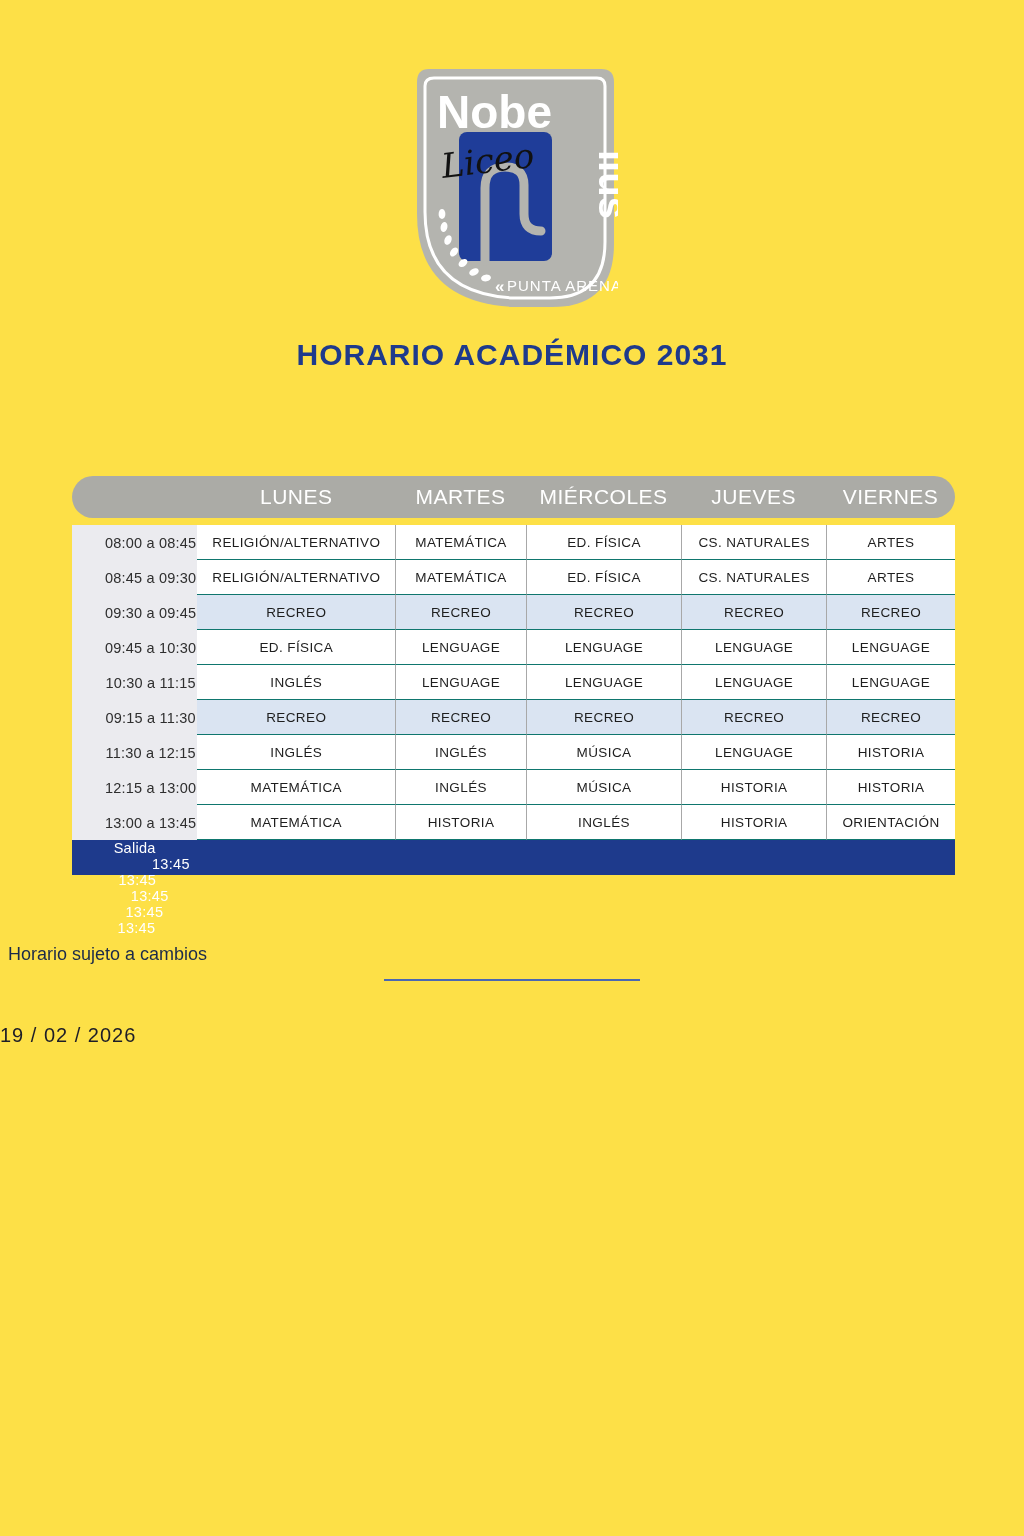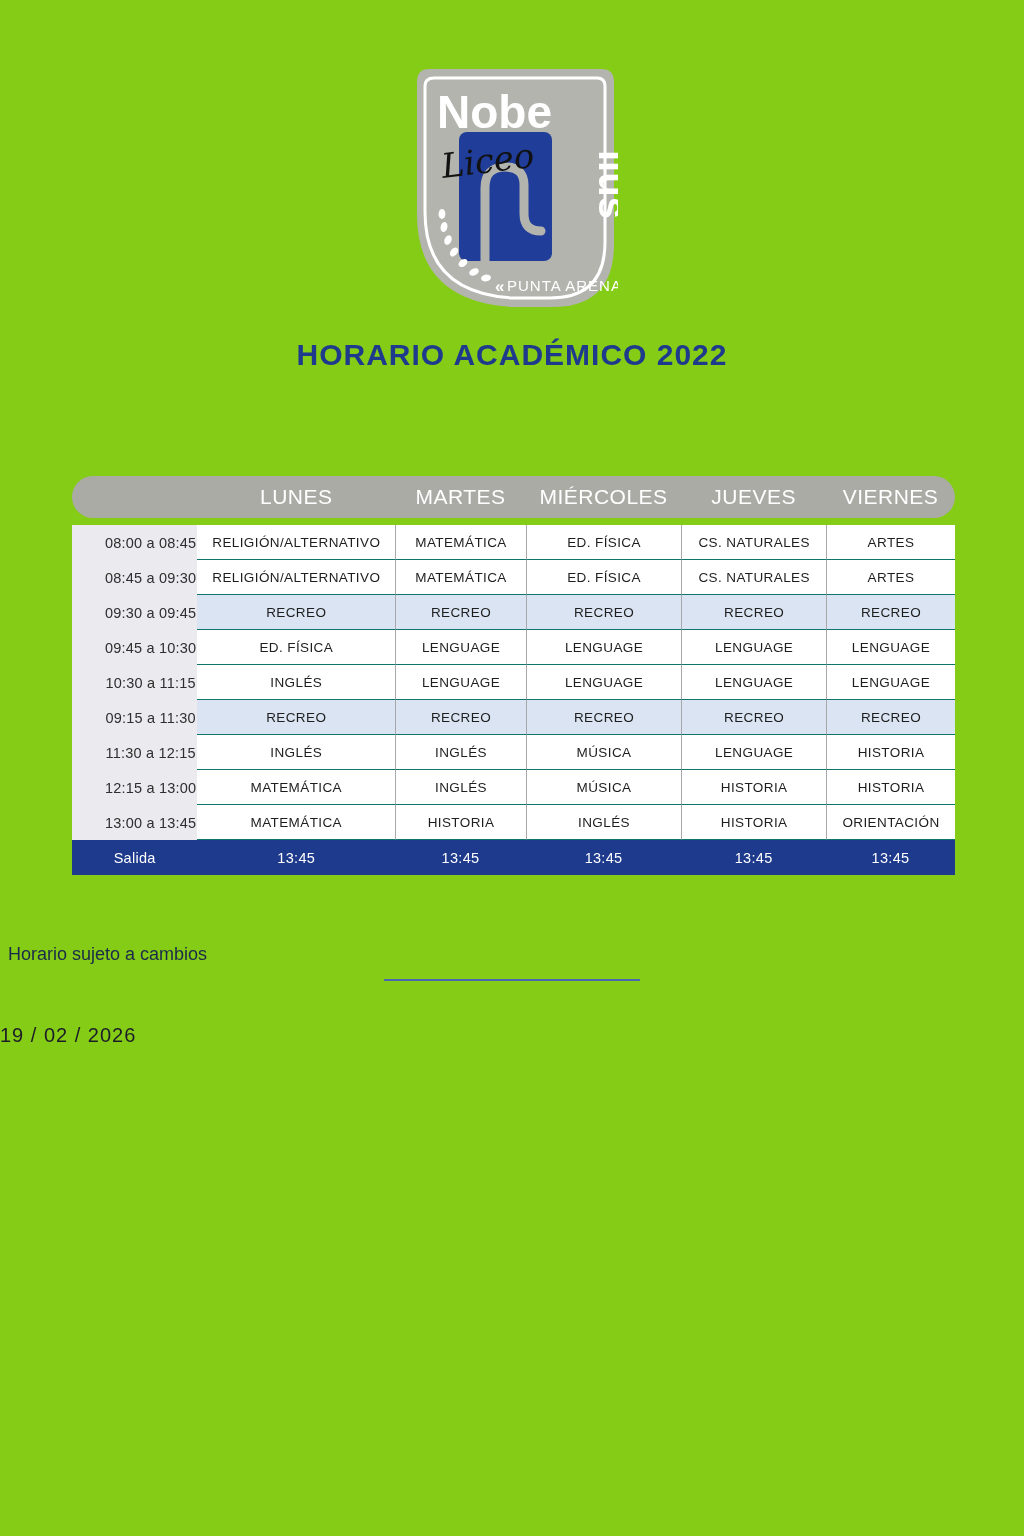--- a/index.html
+++ b/index.html
@@ -1,17 +1,17 @@
 <!DOCTYPE html>
 <html><head>
 <meta charset="utf-8">
 <style>
   html,body { margin:0; padding:0; background:#ffffff; }
   .canvas {
-    position:relative; width:1024px; height:1536px; background:#84cc16;
+    position:relative; width:1024px; height:1536px; background:#fde047;
     font-family:"Liberation Sans", sans-serif; overflow:hidden;
   }
 
   
   .logo { position:absolute; left:413px; top:66px; width:205px; height:246px; }
 
   
   .title {
     position:absolute; left:0; top:338px; width:100%; margin:0;
     text-align:center; font-size:30px; font-weight:bold; letter-spacing:1px;
@@ -47,21 +47,21 @@
   .time {
     background:#EBEBEF; color:#2E2E2E; font-size:14.5px; letter-spacing:0.2px;padding-left:32px;
   }
   .cell {
     background:#ffffff; color:#1E1E1E; font-size:13.5px; letter-spacing:0.4px;
     border-bottom:1px solid #0f766e;
   }
   .cell.bl { border-left:1px solid #A8A8A8; }
   .row.break .cell { background:#DAE4F2; }
 
-  .row.exit { background:#1E3A8C; height:35px; }
+  .row.exit { background:#1E3A8C; height:35px;flex-direction:column; }
   .row.exit .c {
     background:transparent; color:#ffffff; border:none; font-size:14.5px;
     letter-spacing:0.3px;
   }
 
   
   .footer-note {
     position:absolute; left:8px; top:944px; width:100%; text-align:left;
     font-size:18px; color:#1B2A4A;
   }
@@ -99,21 +99,21 @@
       <ellipse cx="35" cy="174" rx="3.4" ry="5" transform="rotate(24 35 174)"></ellipse>
       <ellipse cx="41" cy="186" rx="3.4" ry="5" transform="rotate(38 41 186)"></ellipse>
       <ellipse cx="50" cy="197" rx="3.4" ry="5" transform="rotate(52 50 197)"></ellipse>
       <ellipse cx="61" cy="206" rx="3.4" ry="5" transform="rotate(66 61 206)"></ellipse>
       <ellipse cx="73" cy="212" rx="3.4" ry="5" transform="rotate(80 73 212)"></ellipse>
     </g>
     <text x="82" y="226" font-size="17" fill="#ffffff" font-weight="bold">«</text>
     <text x="94" y="225" font-size="15" fill="#ffffff" letter-spacing="1" font-family="Liberation Sans, sans-serif">PUNTA ARENAS</text>
   </svg>
 
-  <h1 class="title">HORARIO ACADÉMICO 2022</h1>
+  <h1 class="title">HORARIO ACADÉMICO 2031</h1>
 
 
   <div class="sched">
 
     <div class="day-header">
       <div class="c w0"></div>
       <div class="c w1 dh">LUNES</div>
       <div class="c w2 dh">MARTES</div>
       <div class="c w3 dh">MIÉRCOLES</div>
       <div class="c w4 dh">JUEVES</div>

